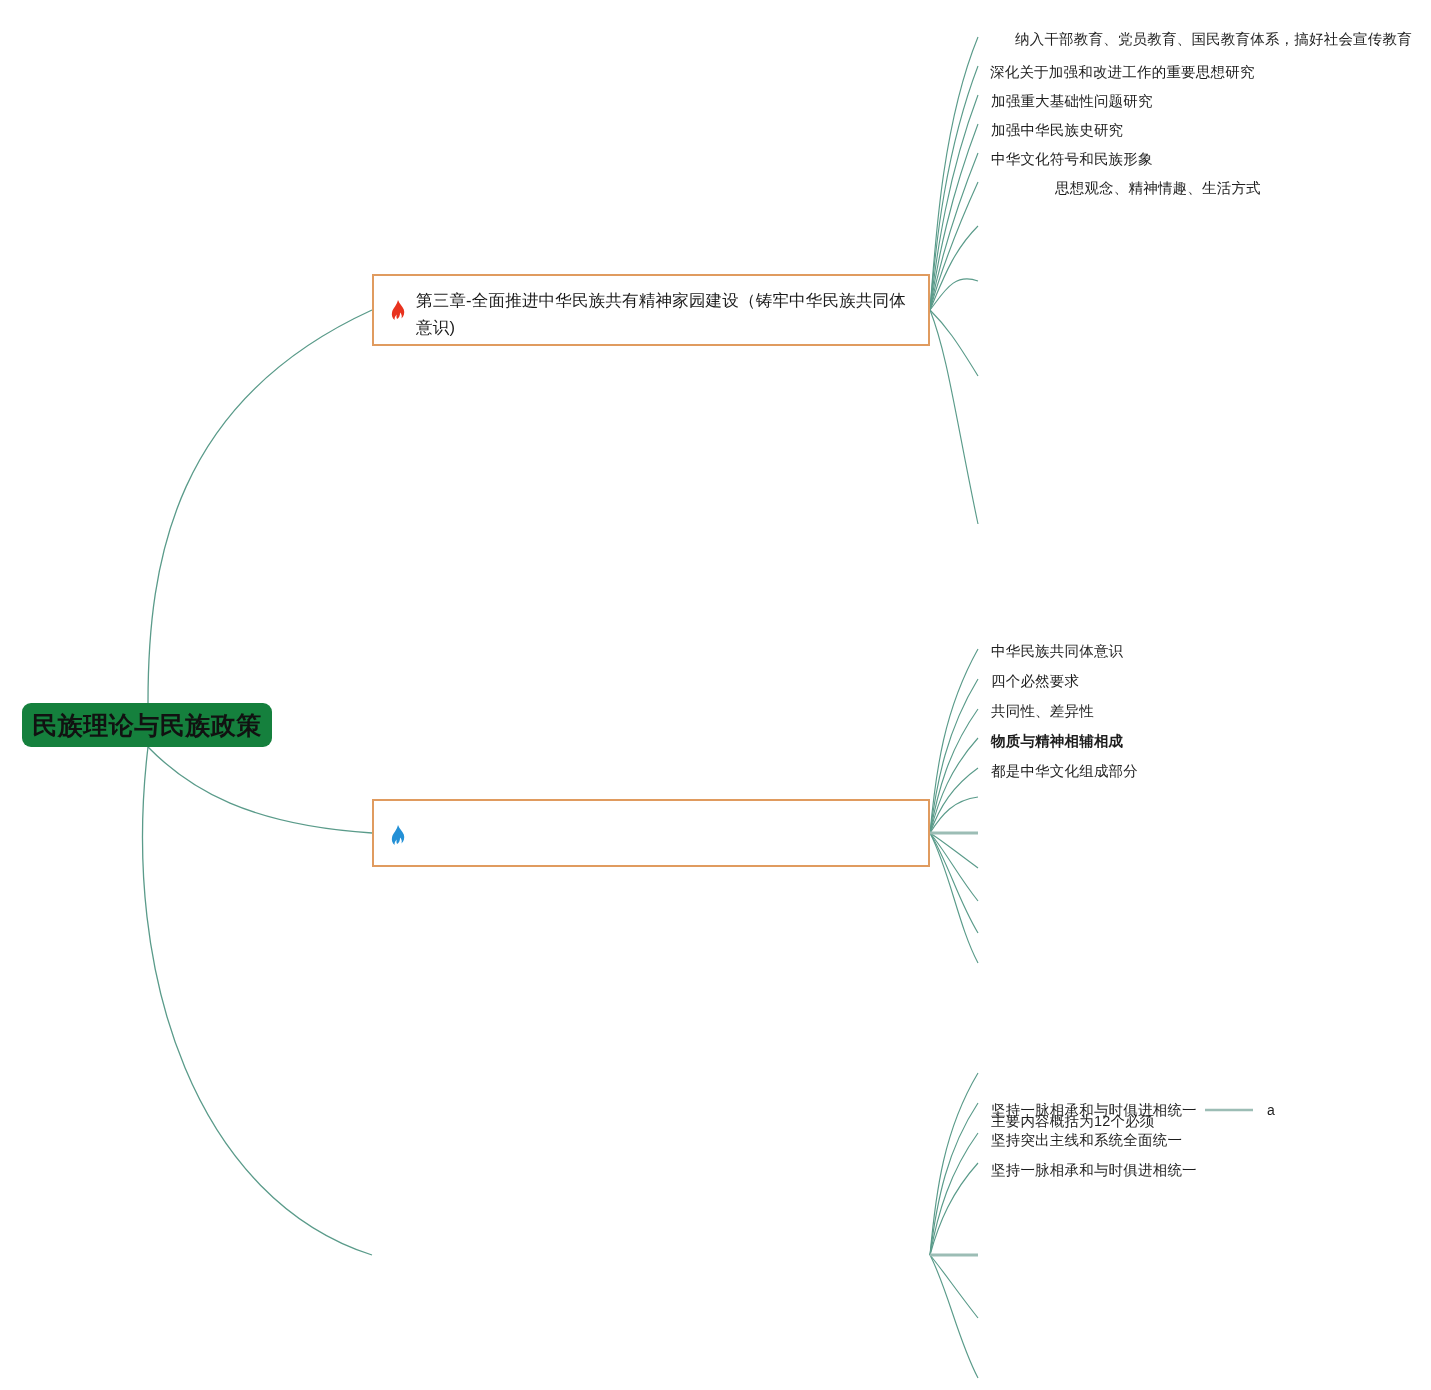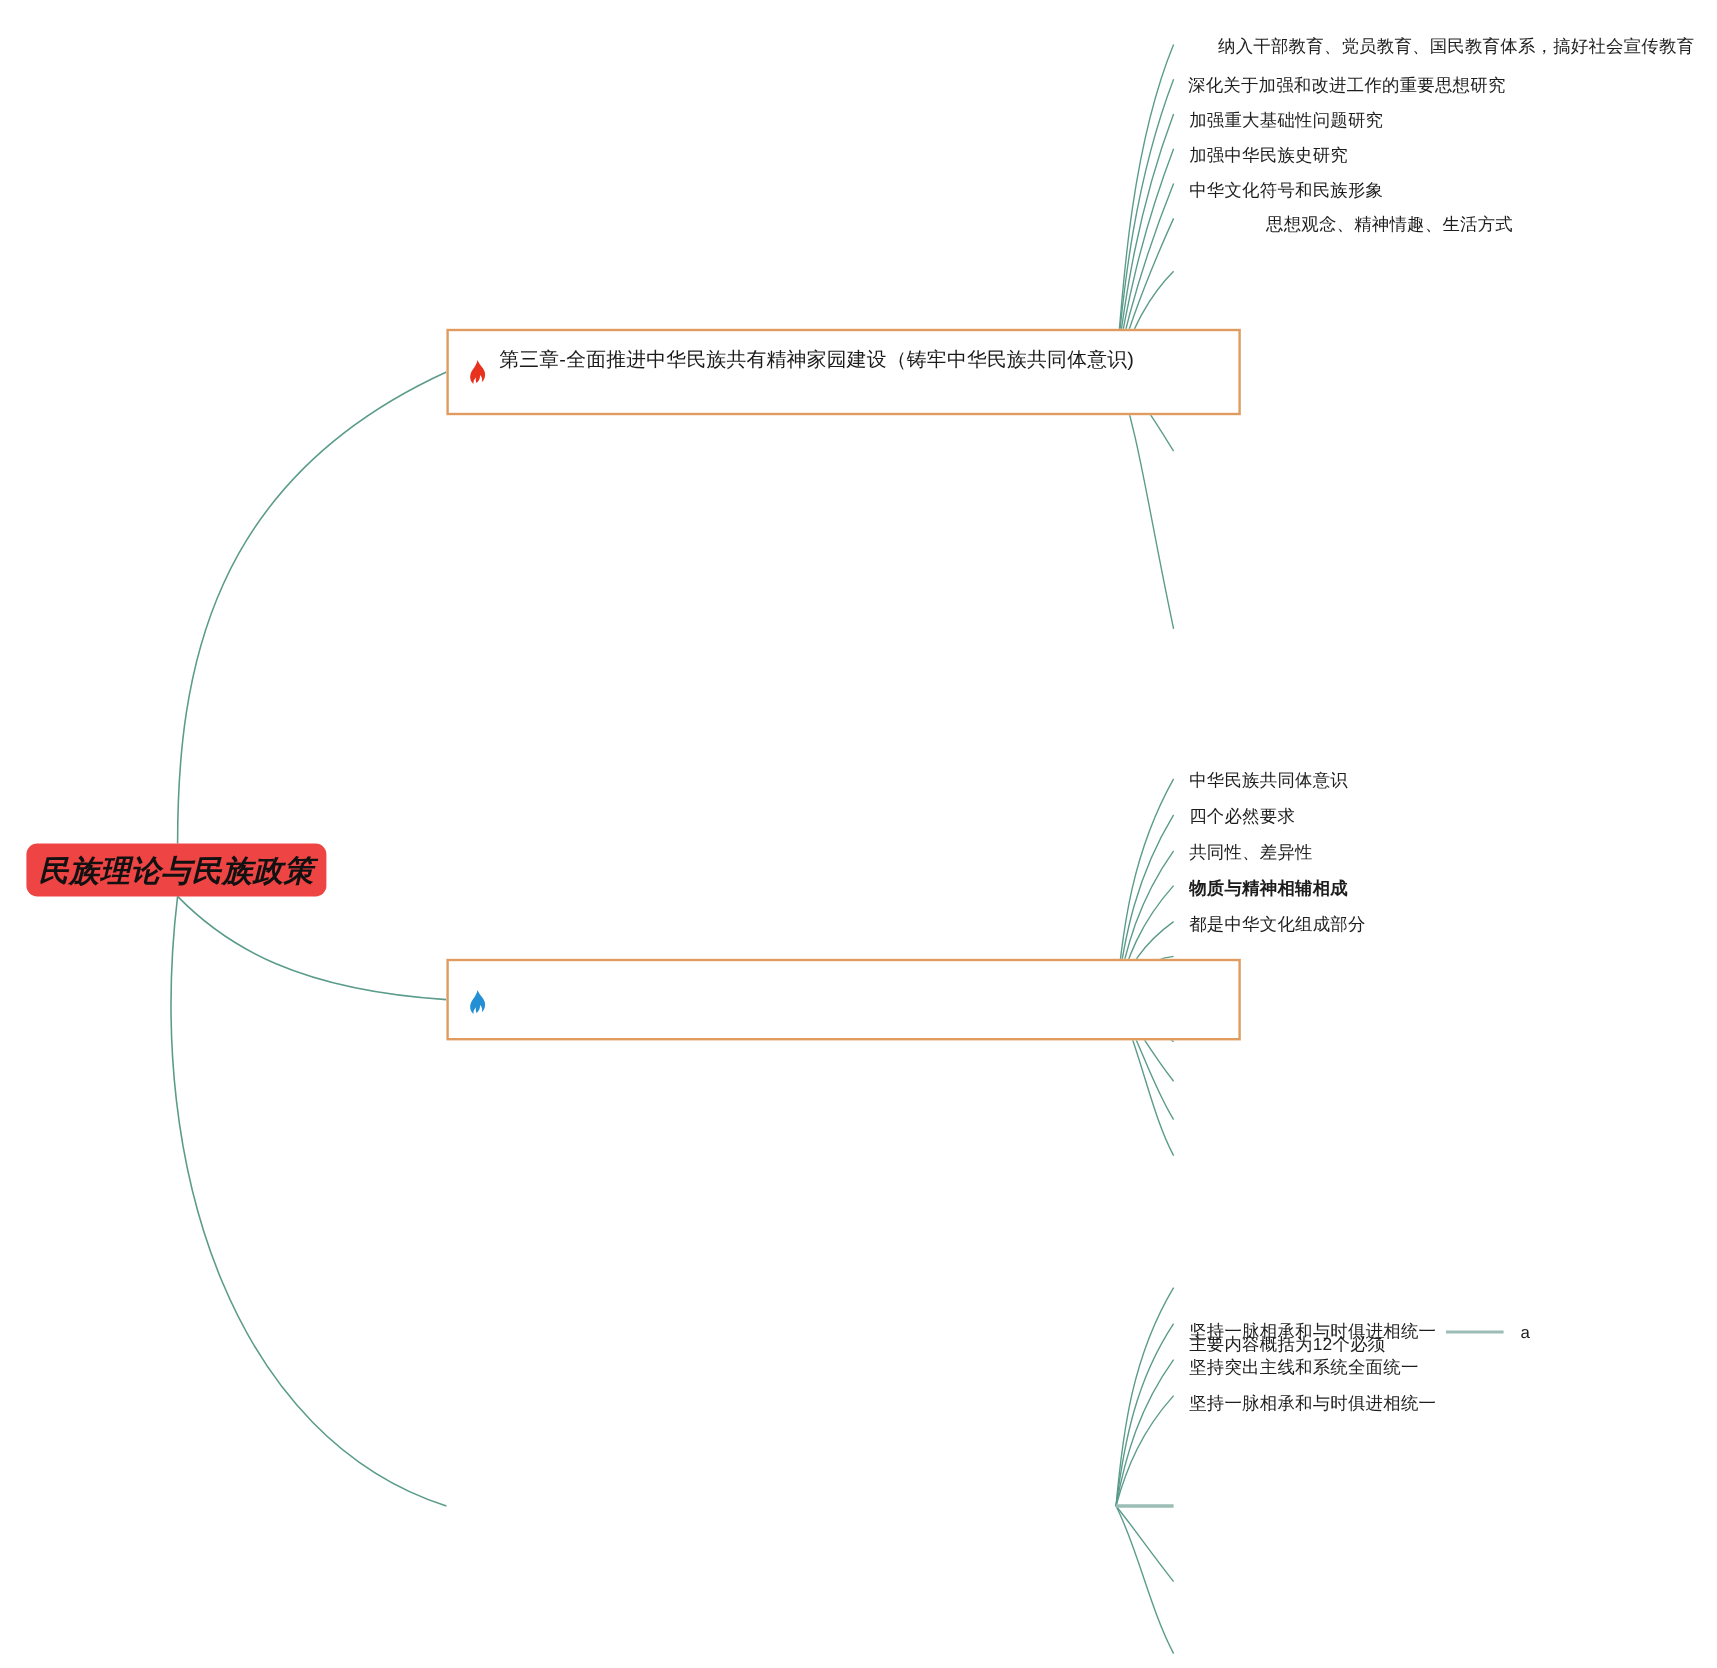--- a/index.html
+++ b/index.html
@@ -27,40 +27,39 @@
     pointer-events: none;
   }
 
   
   .root-node {
     position: absolute;
     left: 22px;
     top: 703px;
     width: 250px;
     height: 44px;
-    background: #ef4444;
+    background: #15803d;
     border-radius: 9px;
     display: flex;
     align-items: center;
     justify-content: center;
     box-sizing: border-box;
-    font-style: italic;
   }
   .root-label {
     font-size: 25px;
     font-weight: bold;
     color: #111111;
     letter-spacing: 0.5px;
     white-space: nowrap;
   }
 
   
   .chapter-node {
     position: absolute;
-    width: 662px;
+    width: 558px;
     background: #ffffff;
     border: 2px solid #E09B5F;
     box-sizing: border-box;
     display: flex;
     align-items: flex-start;
     padding: 11px 10px 11px 12px;
   }
   .chapter-icon {
     flex: 0 0 auto;
     width: 24px;

